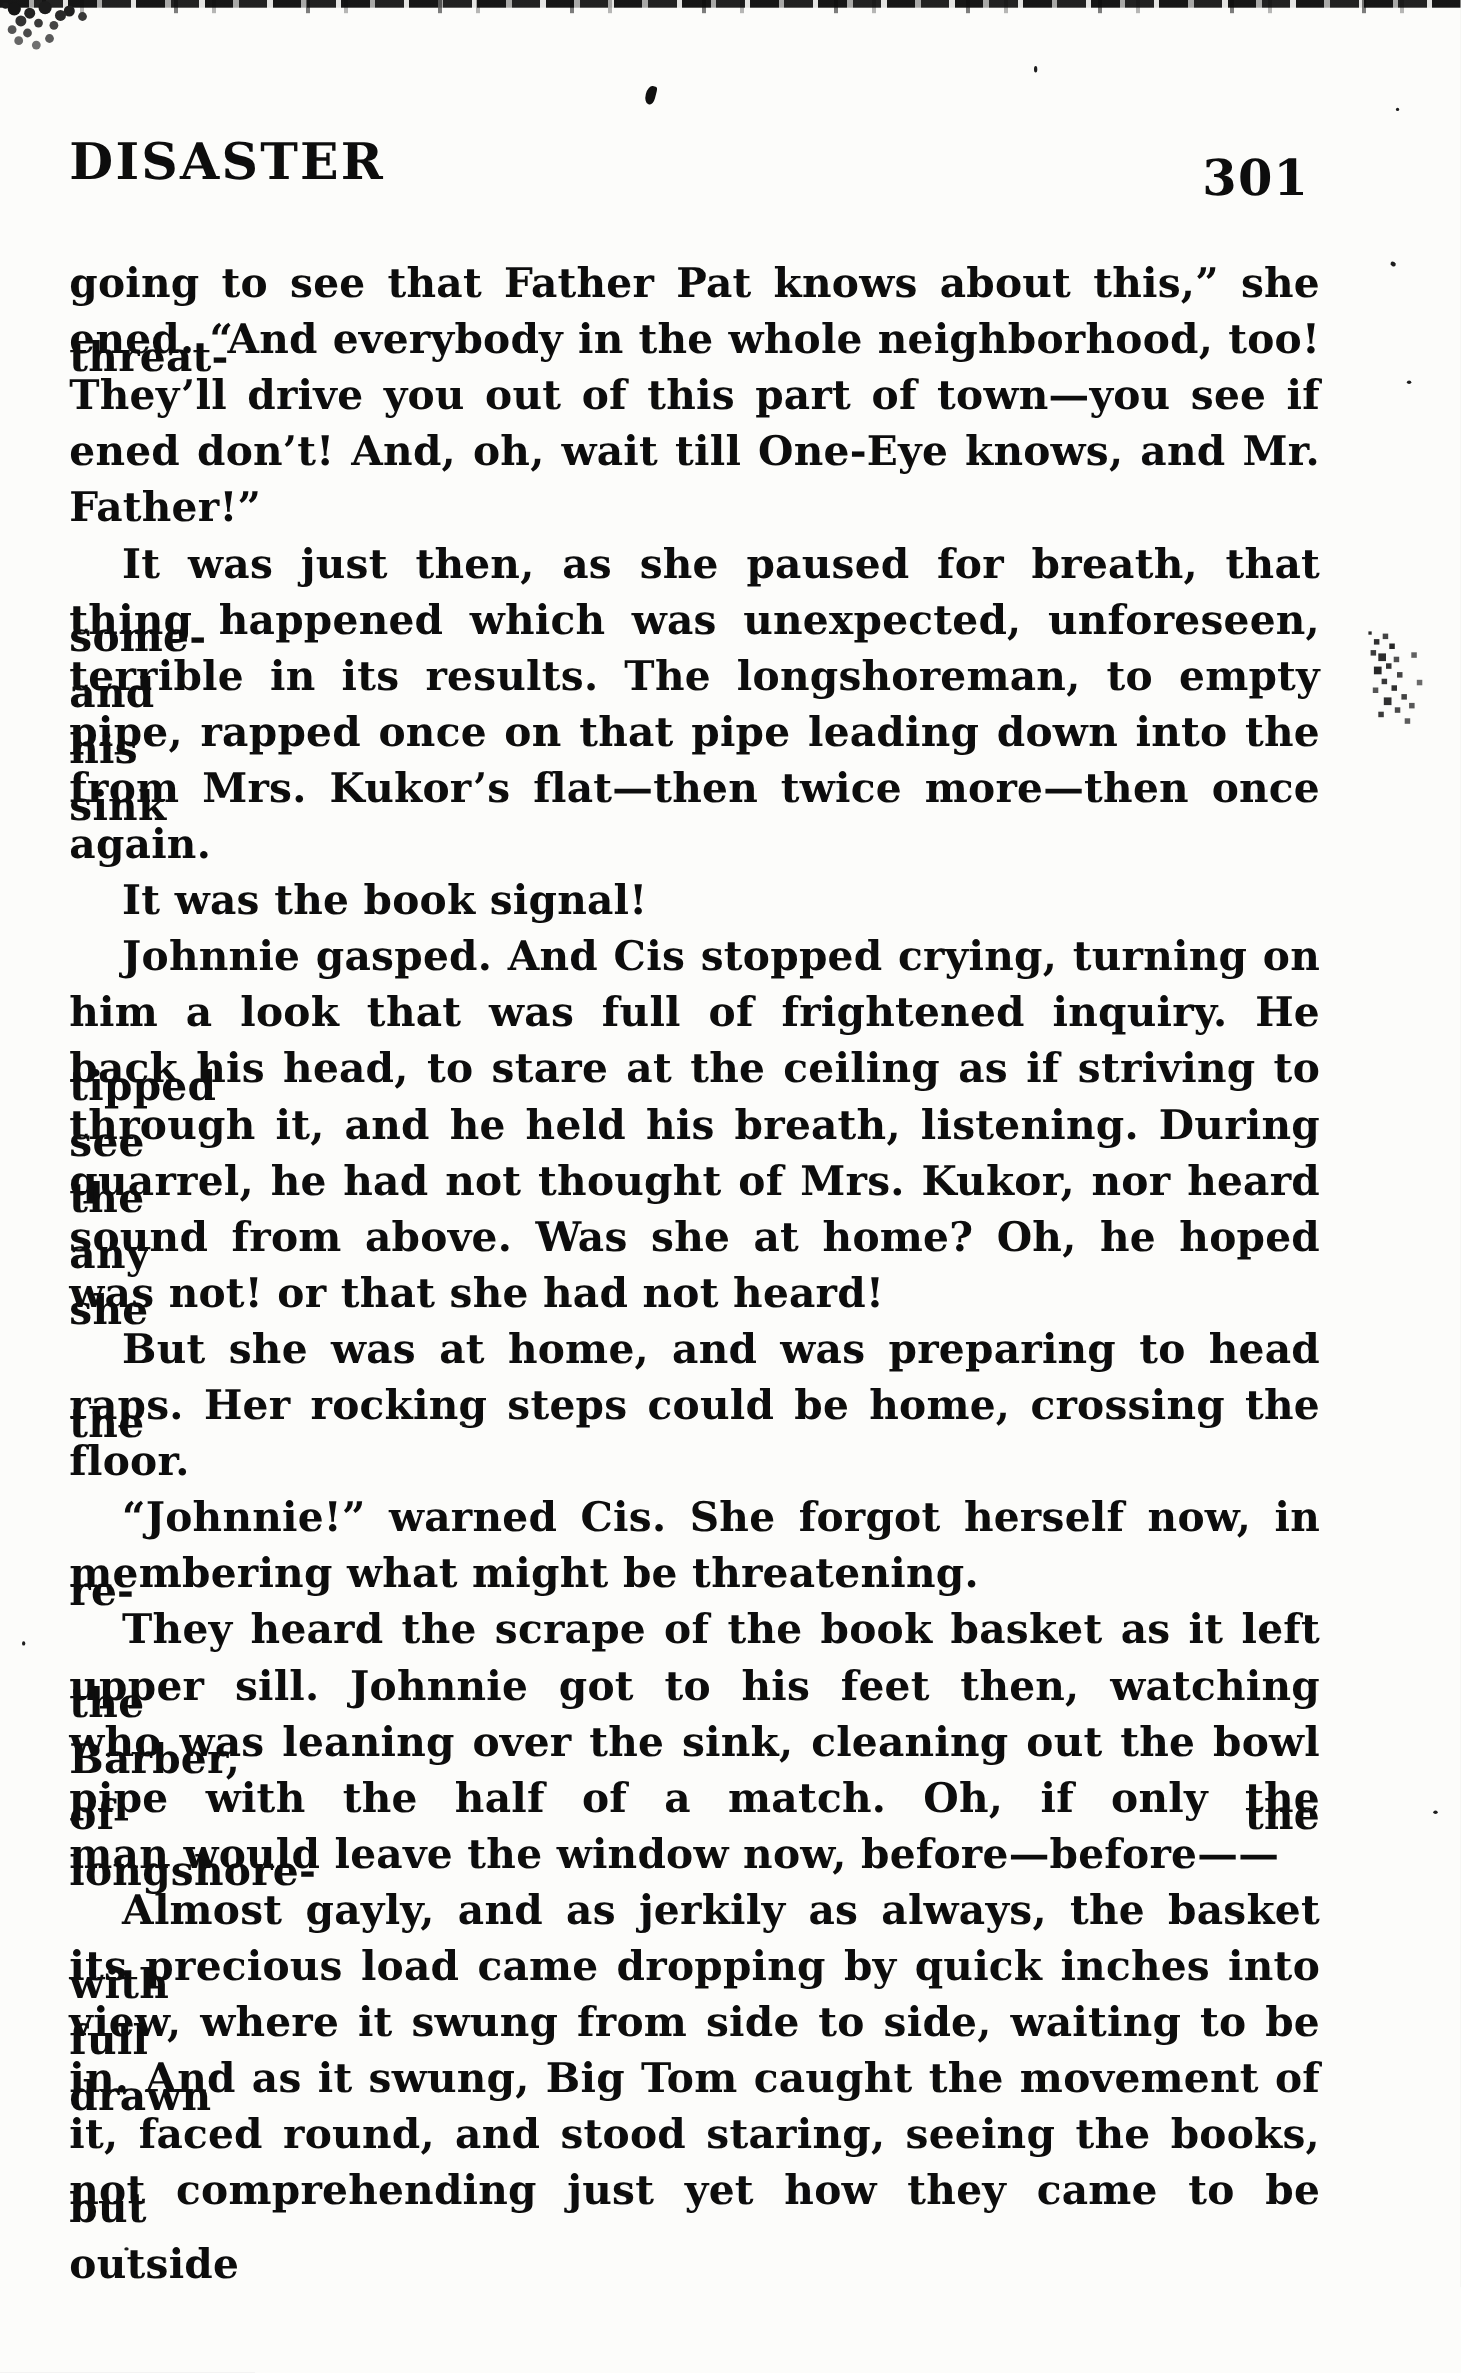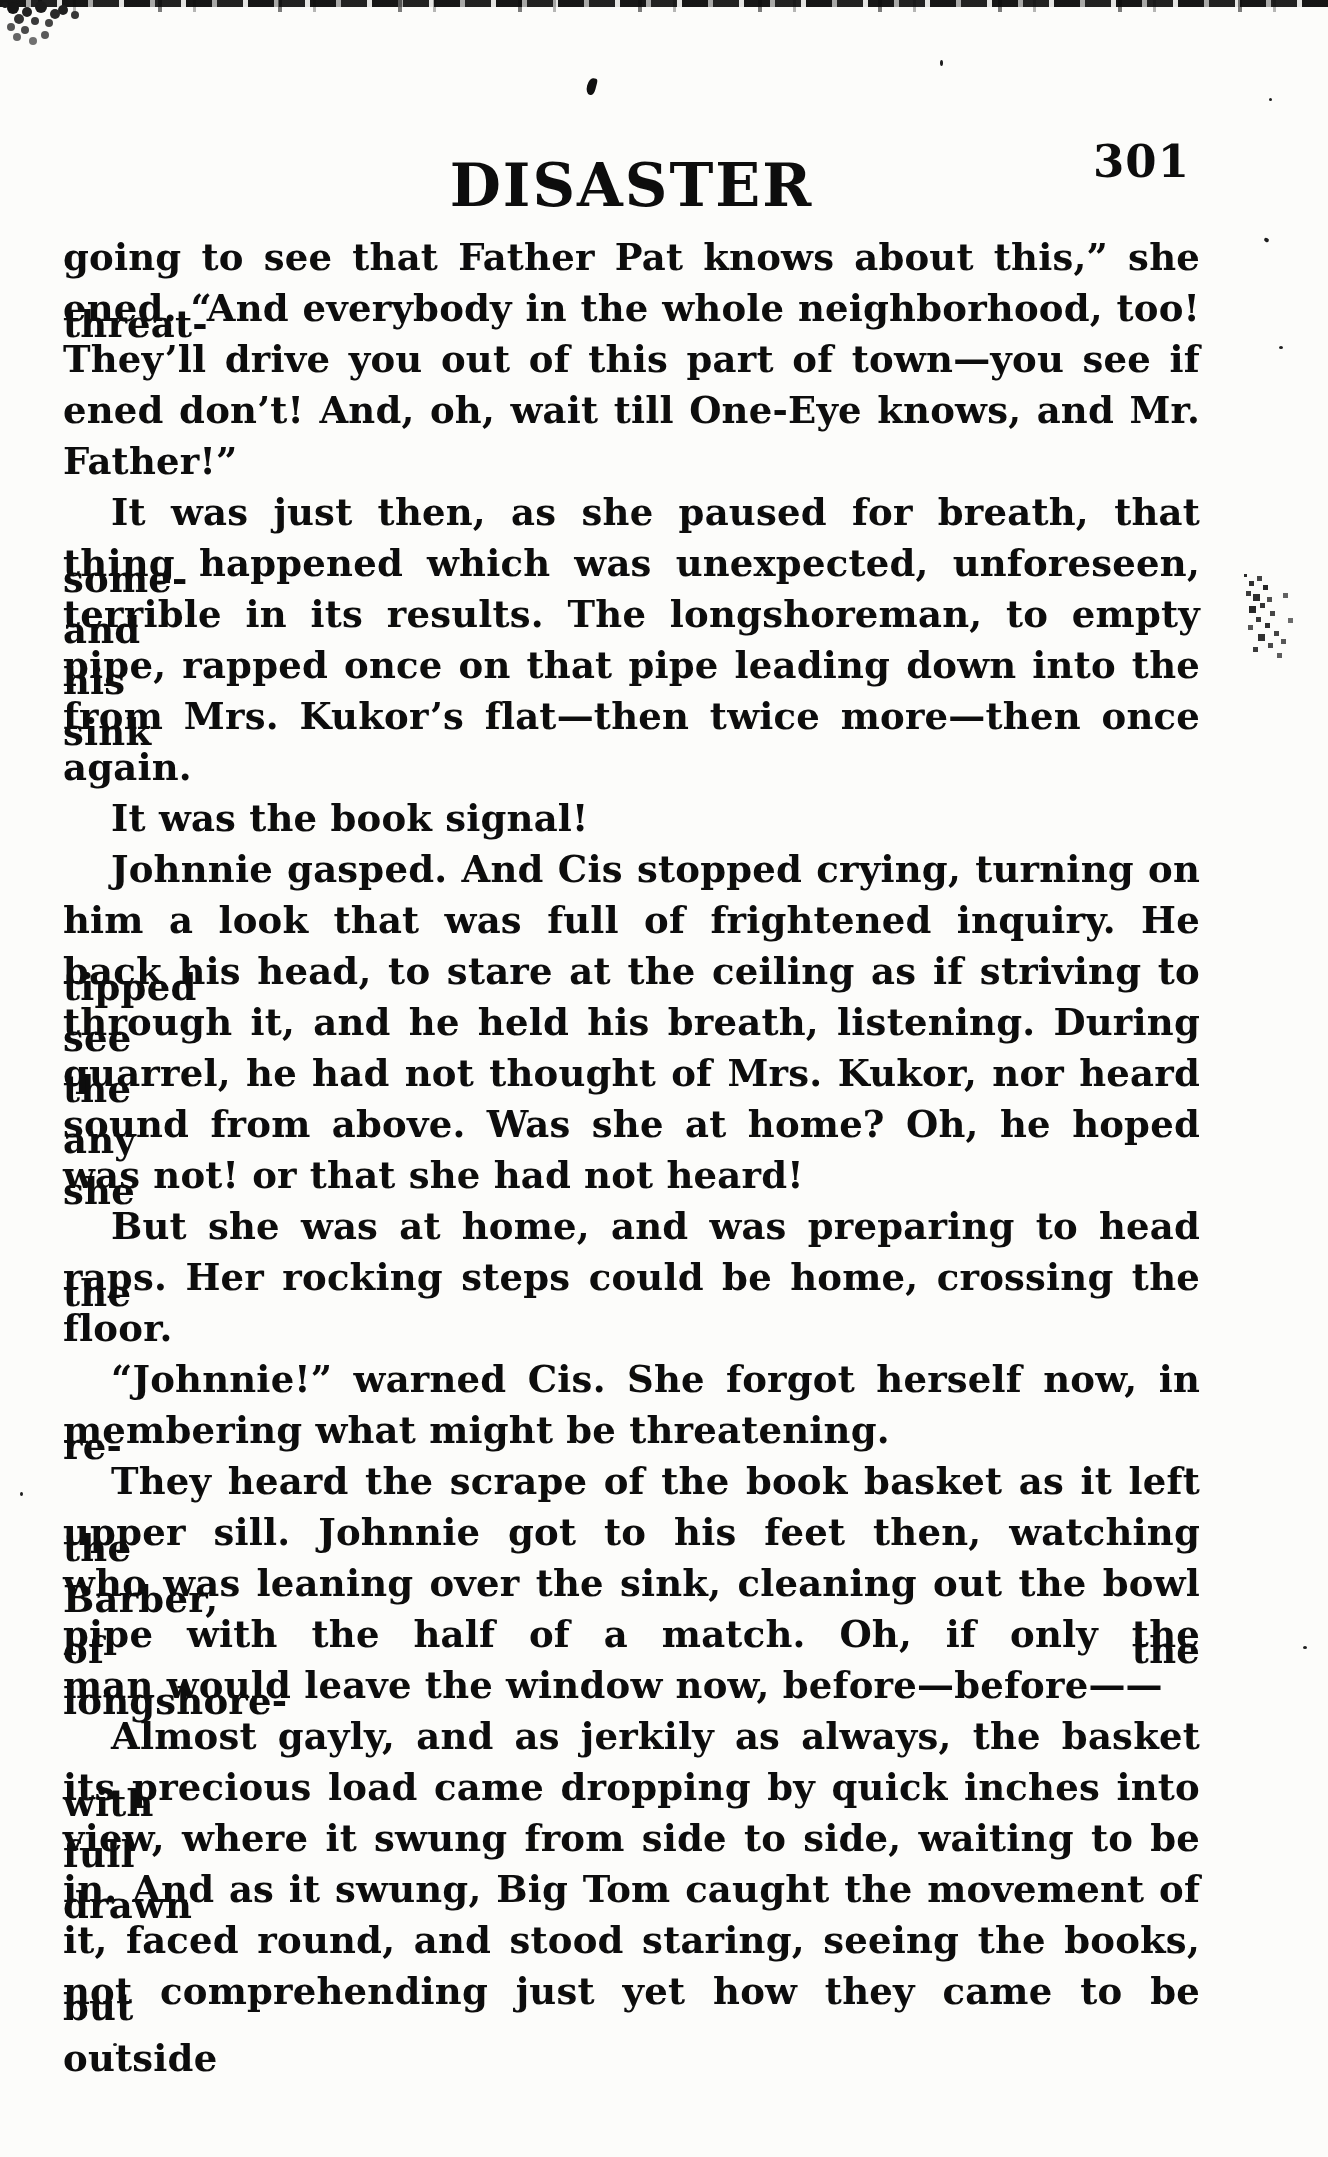--- a/index.html
+++ b/index.html
@@ -50,25 +50,23 @@
   .header {
     position: absolute;
     top: 120px;
     left: 63px;
     width: 1137px;
     height: 62px;
   }
   .running-title {
     position: absolute;
     left: 0; right: 0;
-    text-align: center;
-    font-size: 59px;
+    font-size: 46px;
     font-weight: bold;
     letter-spacing: 2px;
-    margin-top: 31px;
   }
   .page-number {
     position: absolute;
     right: 10px;
     top: 15px;
     font-size: 45px;
     font-weight: bold;
     letter-spacing: 1px;
   }
   .text-block {

